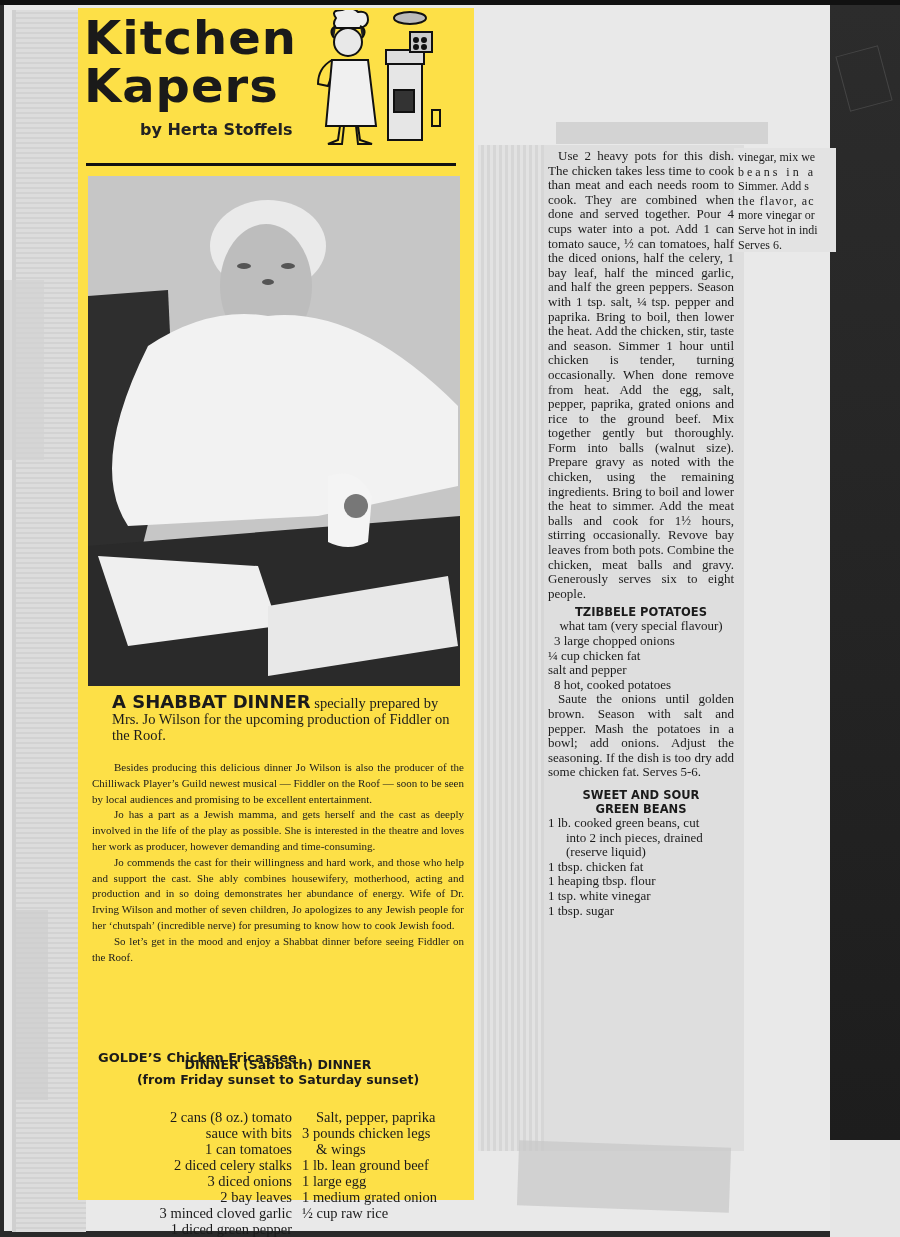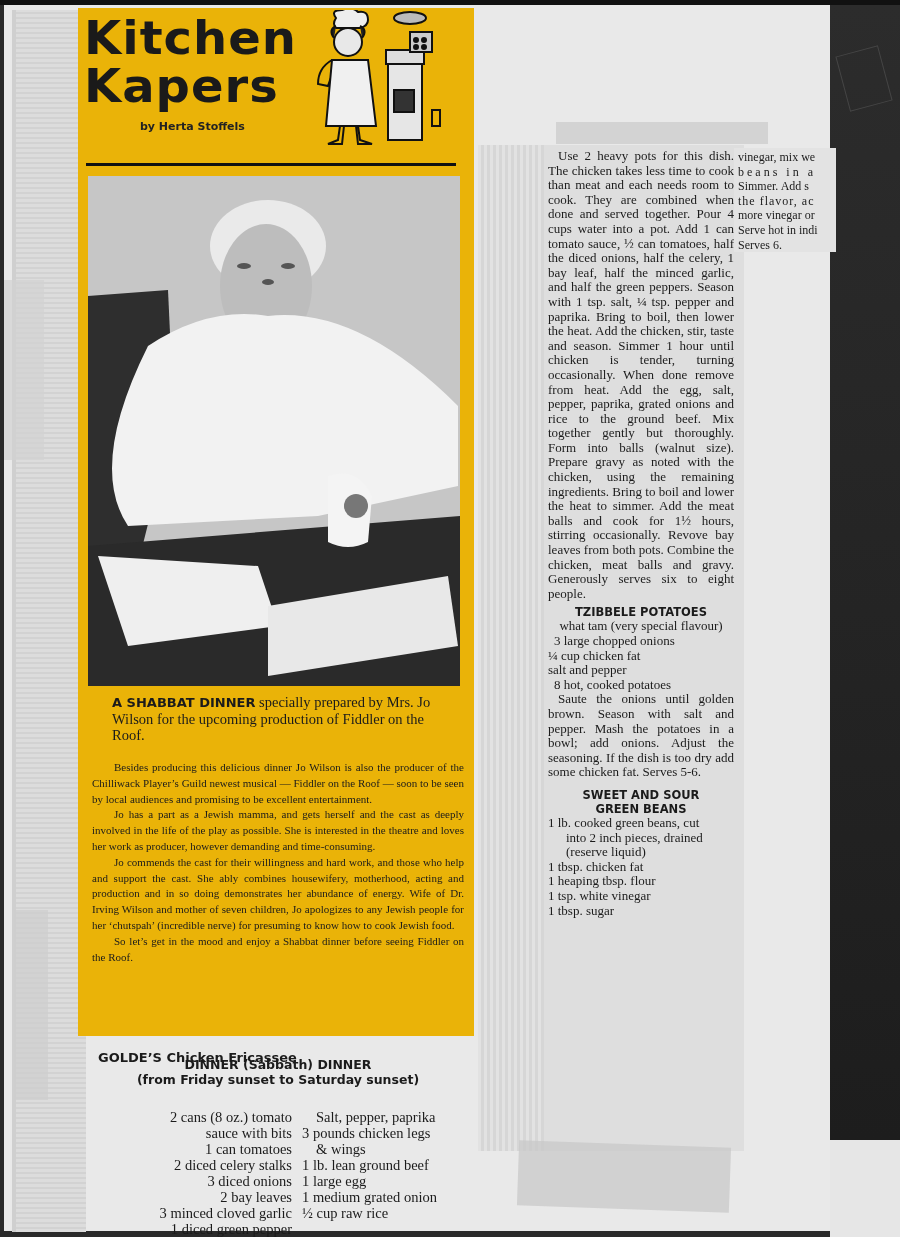--- a/index.html
+++ b/index.html
@@ -26,47 +26,47 @@
     position: absolute; left: 842px; top: 50px; width: 42px; height: 55px;
     border: 1px solid #555; transform: rotate(-15deg); opacity: .6;
   }
   .left-strip {
     position: absolute; left: 12px; top: 10px; width: 70px; height: 1222px;
     background: repeating-linear-gradient(0deg, #dcdcdc 0 3px, #d2d2d2 3px 5px);
     border-left: 4px solid #cfcfcf;
   }
   
   .clip-left {
-    position: absolute; left: 78px; top: 8px; width: 396px; height: 1028px;
-    background: #eab308;
+    position: absolute; left: 78px; top: 8px; width: 396px; height: 1192px;
+    background: #fde047;
   }
   .masthead { position: absolute; left: 0; top: 0; width: 380px; height: 160px; }
   .title-line {
     position: absolute; left: 6px; font-family: "DejaVu Sans", sans-serif;
     font-weight: bold; font-size: 48px; letter-spacing: 1px; color: #1a1a1a;
     transform: scaleY(0.95);
   }
   .title-1 { top: 2px; }
   .title-2 { top: 50px; }
   .byline {
     position: absolute; left: 62px; top: 112px;
-    font-family: "DejaVu Sans", sans-serif; font-weight: bold; font-size: 11px; color: #222;
+    font-family: "DejaVu Sans", sans-serif; font-weight: bold; font-size: 16px; color: #222;
   }
   .chef-illustration { position: absolute; left: 236px; top: 2px; width: 140px; height: 136px; }
   .rule { position: absolute; left: 8px; top: 155px; width: 370px; height: 3px; background: #111; }
   .photo {
     position: absolute; left: 10px; top: 168px; width: 372px; height: 510px;
     background: linear-gradient(180deg, #c8c8c8 0%, #bdbdbd 55%, #3a3a3a 75%, #2b2b2b 100%);
     overflow: hidden;
   }
   .caption {
     position: absolute; left: 34px; top: 686px; width: 340px;
     font-size: 14.5px; line-height: 16px;
   }
-  .caption-head { font-family: "DejaVu Sans", sans-serif; font-weight: bold; font-size: 13px; margin-top: 32px; }
+  .caption-head { font-family: "DejaVu Sans", sans-serif; font-weight: bold; font-size: 18px; margin-top: 32px; }
   .article {
     position: absolute; left: 14px; top: 752px; width: 372px;
     font-size: 11px; line-height: 15.8px; text-align: justify;
   }
   .article p { margin: 0; text-indent: 22px; }
   .article p.first { margin-top: 0; }
   .dinner-head {
     position: absolute; left: 14px; top: 1049px; width: 372px; text-align: center;
     font-family: "DejaVu Sans", sans-serif; font-weight: bold; font-size: 12.5px; line-height: 15px;
   }

